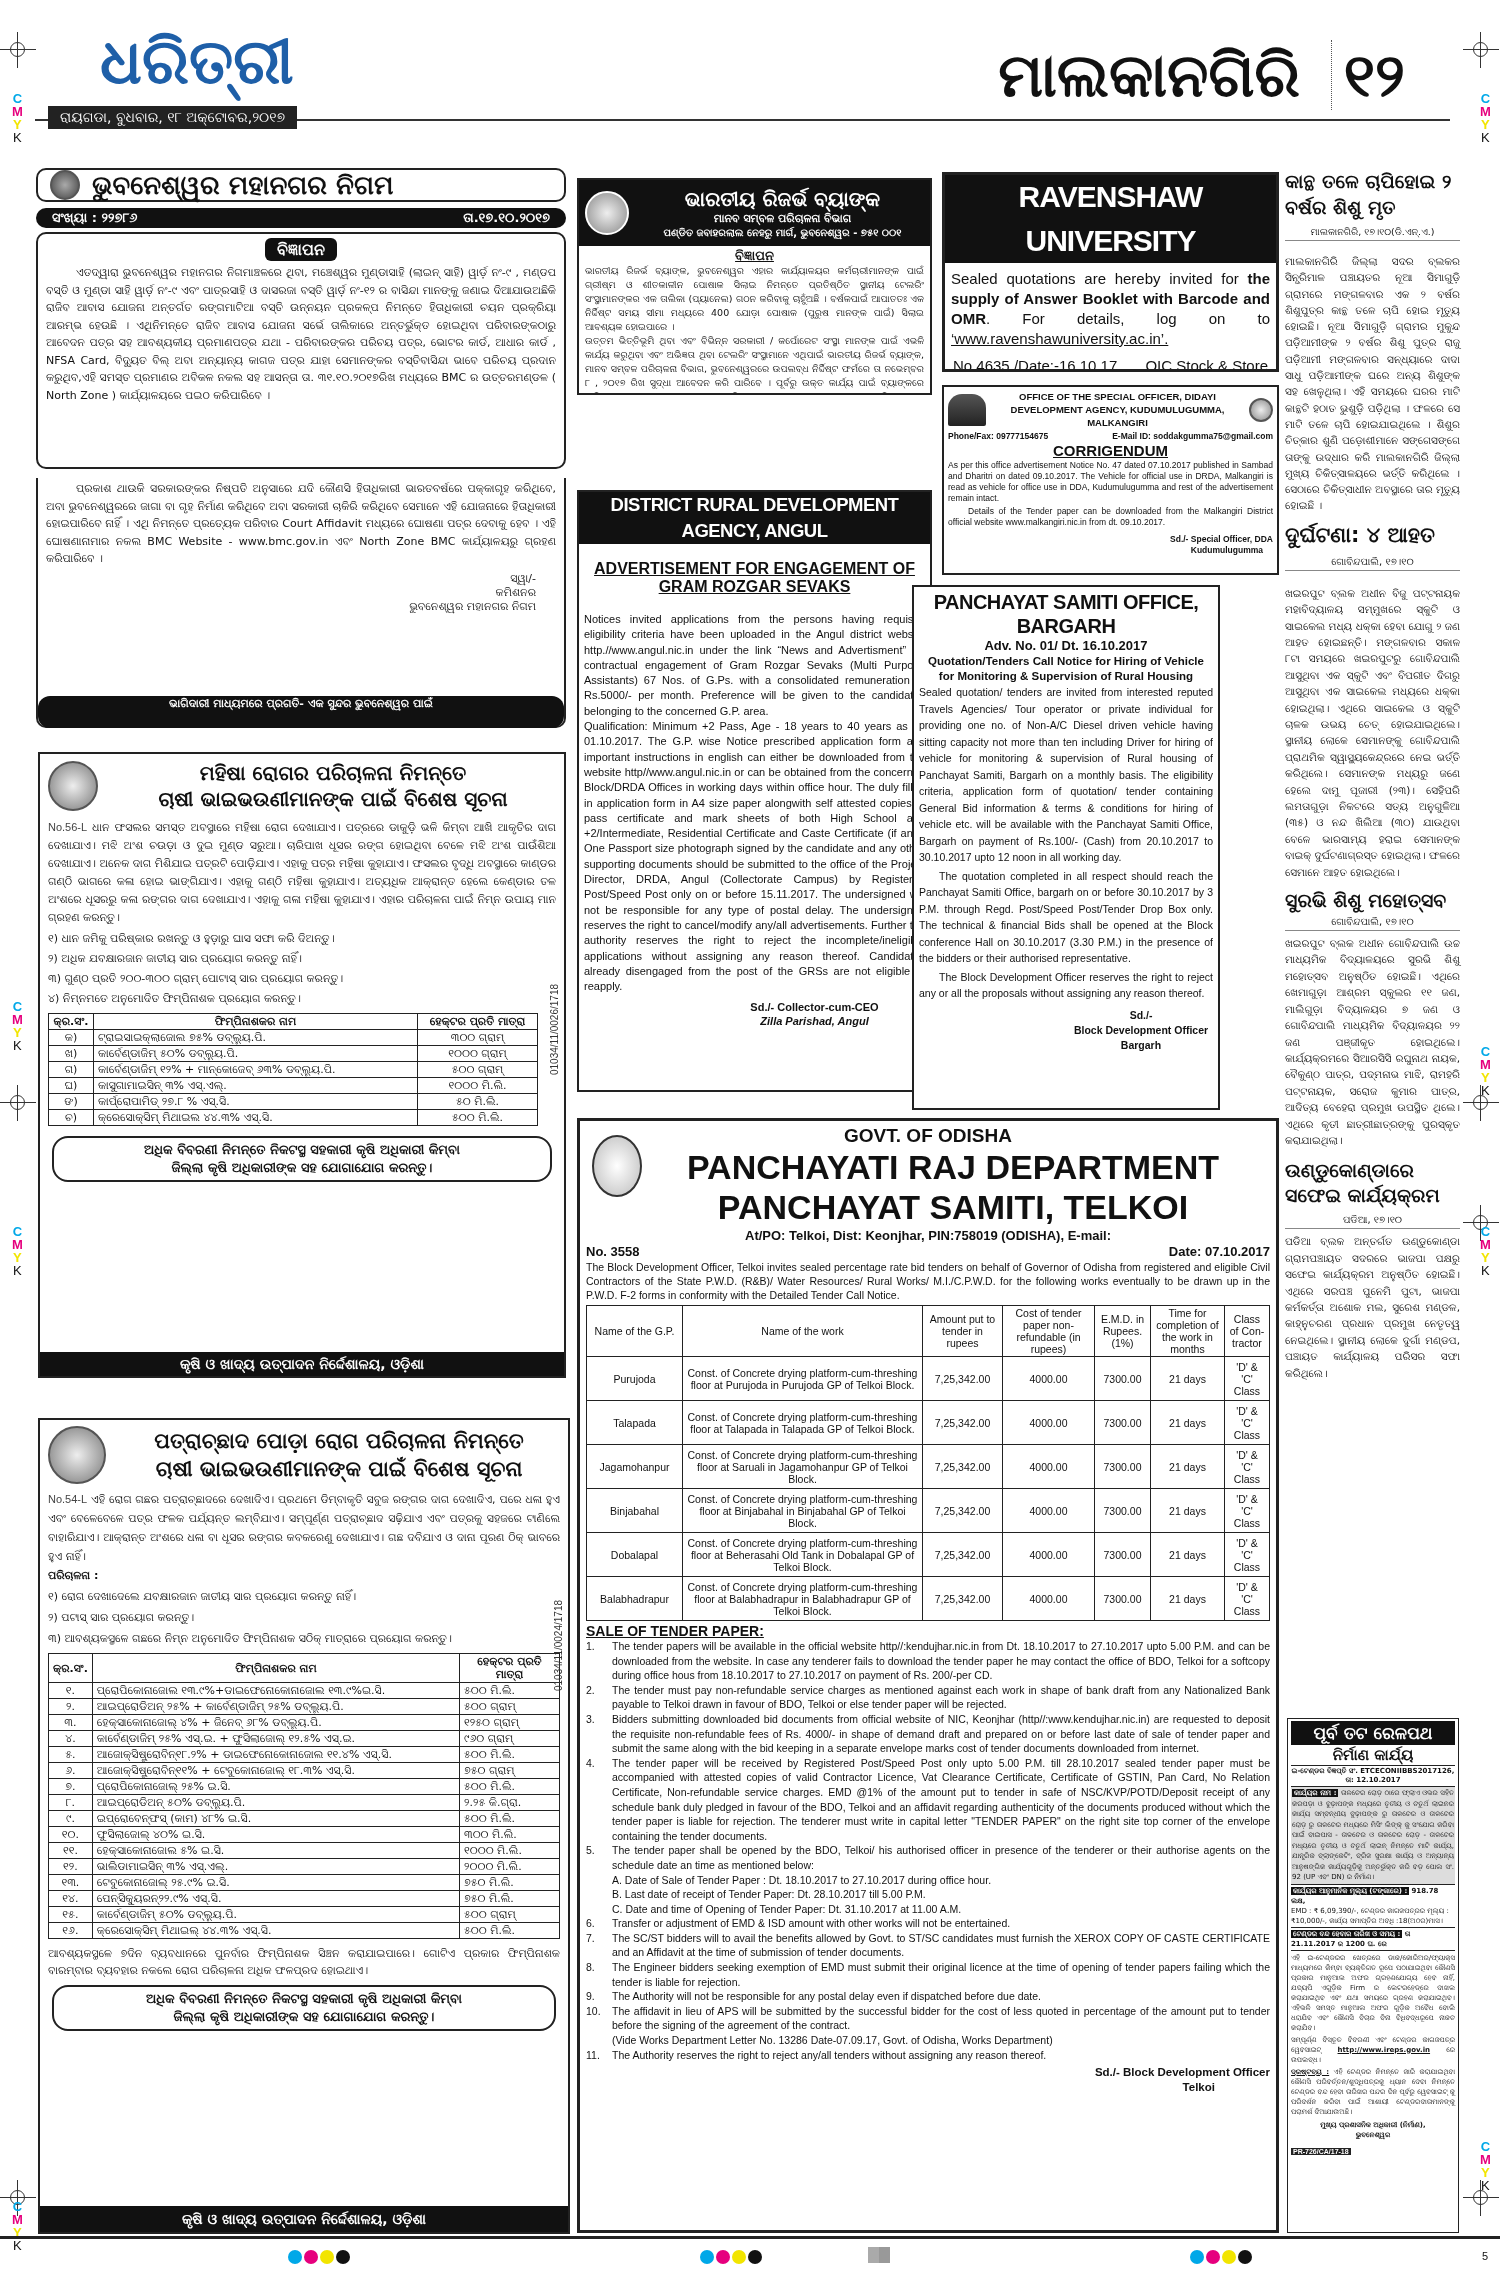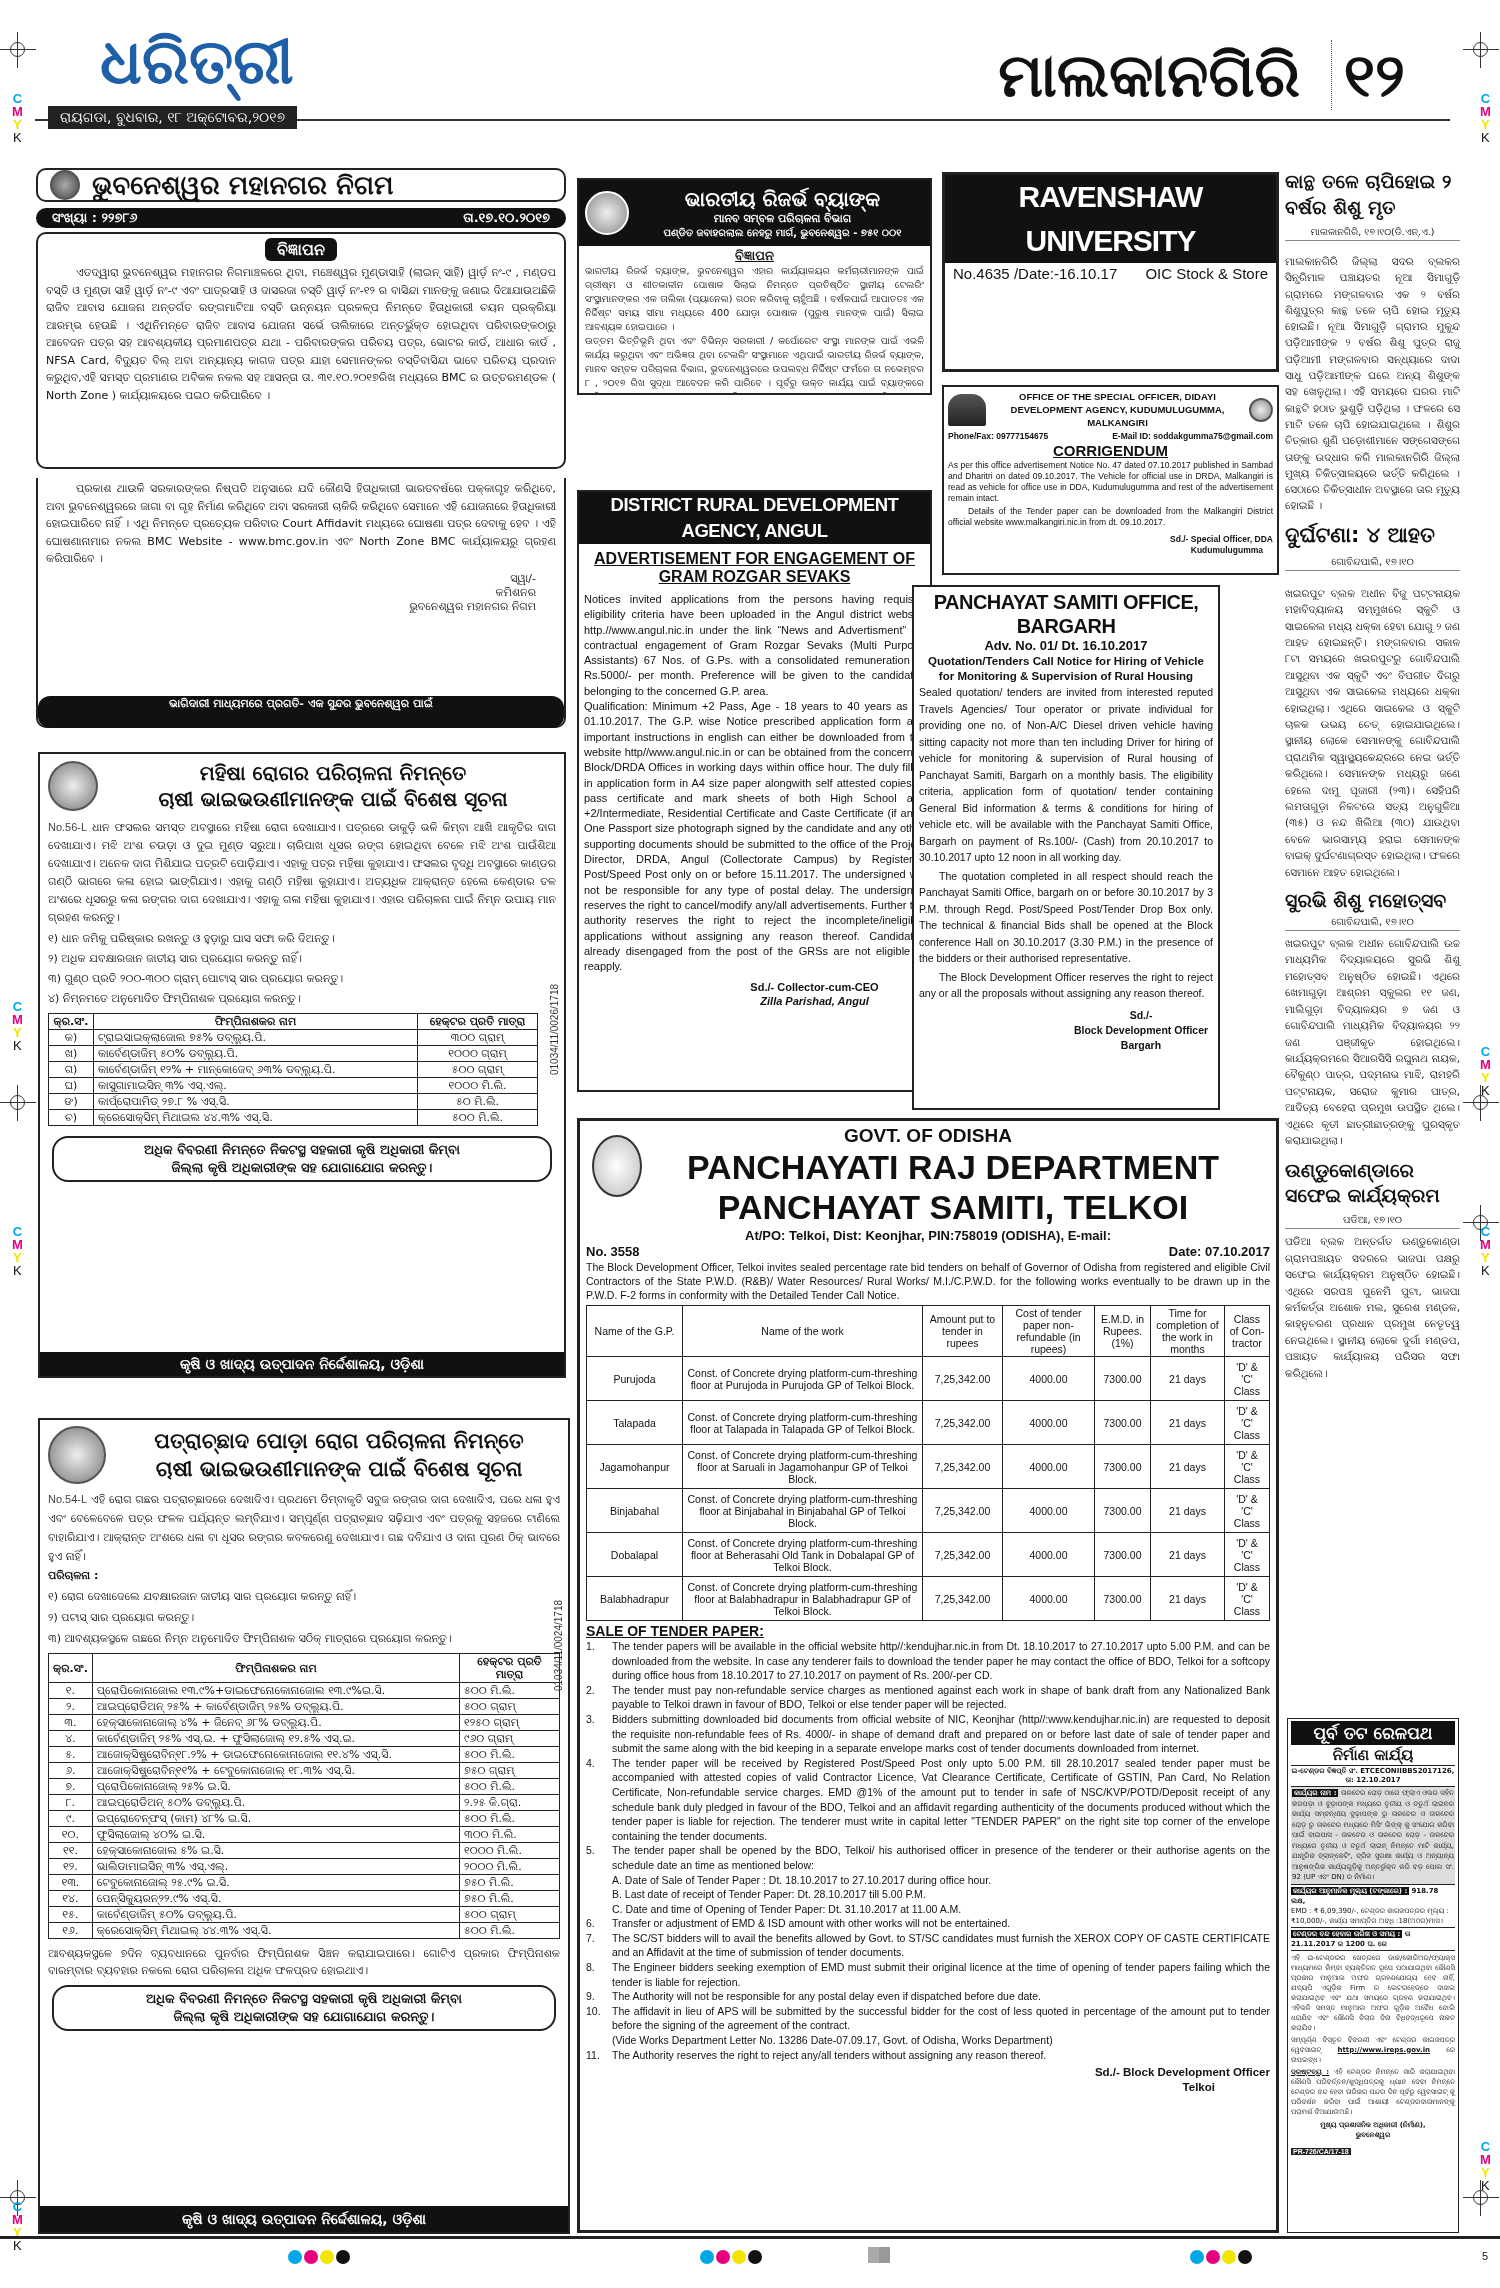--- a/index.html
+++ b/index.html
@@ -333,33 +333,36 @@
   <div style="padding:2px 6px">
     <div class="odia" style="text-align:center;font-weight:bold;font-size:13px;text-decoration:underline">ବିଜ୍ଞାପନ</div>
     <p class="txt odia" style="font-size:9.5px;line-height:14px">ଭାରତୀୟ ରିଜର୍ଭ ବ୍ୟାଙ୍କ, ଭୁବନେଶ୍ୱର ଏହାର କାର୍ଯ୍ୟାଳୟର କର୍ମଚାରୀମାନଙ୍କ ପାଇଁ ଗ୍ରୀଷ୍ମ ଓ ଶୀତକାଳୀନ ପୋଷାକ ସିଲାଇ ନିମନ୍ତେ ପ୍ରତିଷ୍ଠିତ ସ୍ଥାନୀୟ ଟେଲରିଂ ସଂସ୍ଥାମାନଙ୍କର ଏକ ତାଲିକା (ପ୍ୟାନେଲ) ଗଠନ କରିବାକୁ ଚାହୁଁଅଛି । ବର୍ଷକପାଇଁ ଆପାତତଃ ଏକ ନିର୍ଦ୍ଦିଷ୍ଟ ସମୟ ସୀମା ମଧ୍ୟରେ 400 ଯୋଡ଼ା ପୋଷାକ (ପୁରୁଷ ମାନଙ୍କ ପାଇଁ) ସିଲାଇ ଆବଶ୍ୟକ ହୋଇପାରେ ।</p>
     <p class="txt odia" style="font-size:9.5px;line-height:14px">ଉତ୍ତମ ଭିତ୍ତିଭୂମି ଥିବା ଏବଂ ବିଭିନ୍ନ ସରକାରୀ / କର୍ପୋରେଟ ସଂସ୍ଥା ମାନଙ୍କ ପାଇଁ ଏଭଳି କାର୍ଯ୍ୟ କରୁଥିବା ଏବଂ ଅଭିଜ୍ଞତା ଥିବା ଟେଲରିଂ ସଂସ୍ଥାମାନେ ଏଥିପାଇଁ ଭାରତୀୟ ରିଜର୍ଭ ବ୍ୟାଙ୍କ, ମାନବ ସମ୍ବଳ ପରିଚାଳନା ବିଭାଗ, ଭୁବନେଶ୍ୱରରେ ଉପଲବ୍ଧ ନିର୍ଦ୍ଦିଷ୍ଟ ଫର୍ମରେ ତା ନଭେମ୍ବର ୮ , ୨୦୧୭ ରିଖ ସୁଦ୍ଧା ଆବେଦନ କରି ପାରିବେ । ପୂର୍ବରୁ ଉକ୍ତ କାର୍ଯ୍ୟ ପାଇଁ ବ୍ୟାଙ୍କରେ ତାଲିକା ଭୁକ୍ତ ହୋଇଥିବା ଇଚ୍ଛୁକ ଟେଲରିଂ ସଂସ୍ଥାମାନେ ନୂତନ ଭାବେ ଆବେଦନ କରିବା ଜରୁରୀ ଅଟେ ।</p>
     <div class="odia" style="text-align:right;font-size:10px">ମହାପ୍ରବନ୍ଧକ</div>
   </div>
 </div>
 
 <div class="box" style="left:577px;top:490px;width:355px;height:602px">
   <div class="blackbar" style="font-size:18.5px;line-height:26px;text-align:center;letter-spacing:-0.5px;font-family:'Liberation Sans',sans-serif">DISTRICT RURAL DEVELOPMENT AGENCY, ANGUL</div>
-  <div style="text-align:center;font-weight:bold;font-size:16px;line-height:18px;text-decoration:underline;padding:6px 4px">ADVERTISEMENT FOR ENGAGEMENT OF GRAM ROZGAR SEVAKS</div>
+  <div style="text-align:center;font-weight:bold;font-size:16px;line-height:18px;text-decoration:underline;padding:16px 4px">ADVERTISEMENT FOR ENGAGEMENT OF GRAM ROZGAR SEVAKS</div>
   <div style="padding:0 5px">
     <p class="txt" style="font-size:11px;line-height:15.3px">Notices invited applications from the persons having requisite eligibility criteria have been uploaded in the Angul district website http.//www.angul.nic.in under the link “News and Advertisment” for contractual engagement of Gram Rozgar Sevaks (Multi Purpose Assistants) 67 Nos. of G.Ps. with a consolidated remuneration of Rs.5000/- per month. Preference will be given to the candidates belonging to the concerned G.P. area.</p>
     <p class="txt" style="font-size:11px;line-height:15.3px">Qualification: Minimum +2 Pass, Age - 18 years to 40 years as on 01.10.2017. The G.P. wise Notice prescribed application form and important instructions in english can either be downloaded from the website http//www.angul.nic.in or can be obtained from the concerned Block/DRDA Offices in working days within office hour. The duly filled in application form in A4 size paper alongwith self attested copies of pass certificate and mark sheets of both High School and +2/Intermediate, Residential Certificate and Caste Certificate (if any), One Passport size photograph signed by the candidate and any other supporting documents should be submitted to the office of the Project Director, DRDA, Angul (Collectorate Campus) by Registered Post/Speed Post only on or before 15.11.2017. The undersigned will not be responsible for any type of postal delay. The undersigned reserves the right to cancel/modify any/all advertisements. Further the authority reserves the right to reject the incomplete/ineligible applications without assigning any reason thereof. Candidates already disengaged from the post of the GRSs are not eligible to reapply.</p>
     <div style="text-align:center;font-weight:bold;font-size:11px;line-height:14px;margin-top:6px;padding-left:120px">
       <div>Sd./- Collector-cum-CEO</div>
       <div style="font-style:italic">Zilla Parishad, Angul</div>
     </div>
   </div>
 </div>
 
 <div class="box" style="left:942px;top:172px;width:337px;height:200px;border-width:3px">
   <div class="blackbar" style="font-size:30px;line-height:44px;text-align:center;letter-spacing:-1px;font-family:'Liberation Sans',sans-serif">RAVENSHAW UNIVERSITY</div>
+  <div style="padding:6px 6px;font-size:15px;line-height:20px;text-align:justify;font-family:'Liberation Sans',sans-serif">
+    <span>Sealed quotations are hereby invited for </span><b>the supply of Answer Booklet with Barcode and OMR</b><span>. For details, log on to </span><span style="text-decoration:underline">‘www.ravenshawuniversity.ac.in’.</span>
+  </div>
   <div style="display:flex;justify-content:space-between;padding:2px 8px;font-size:15px">
     <span>No.4635 /Date:-16.10.17</span>
       <span>OIC Stock &amp; Store</span>
   </div>
 </div>
 
 <div class="box" style="left:942px;top:385px;width:337px;height:190px;padding:3px 4px">
   <div style="display:flex;align-items:center;gap:4px">
     <span style="width:38px;height:32px;background:linear-gradient(#555,#222);border-radius:14px 14px 2px 2px;flex:none"></span>
     <div style="flex:1;text-align:center;font-size:9.5px;font-weight:bold;line-height:13px">OFFICE OF THE SPECIAL OFFICER, DIDAYI DEVELOPMENT AGENCY, KUDUMULUGUMMA, MALKANGIRI</div>

